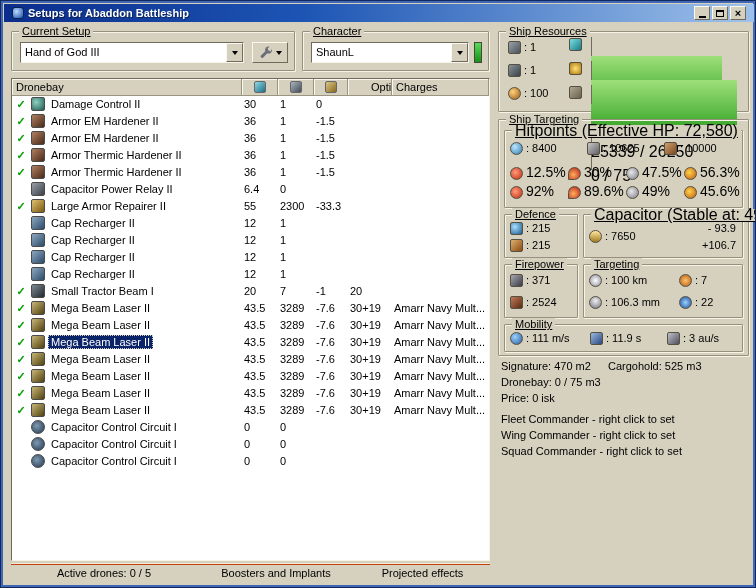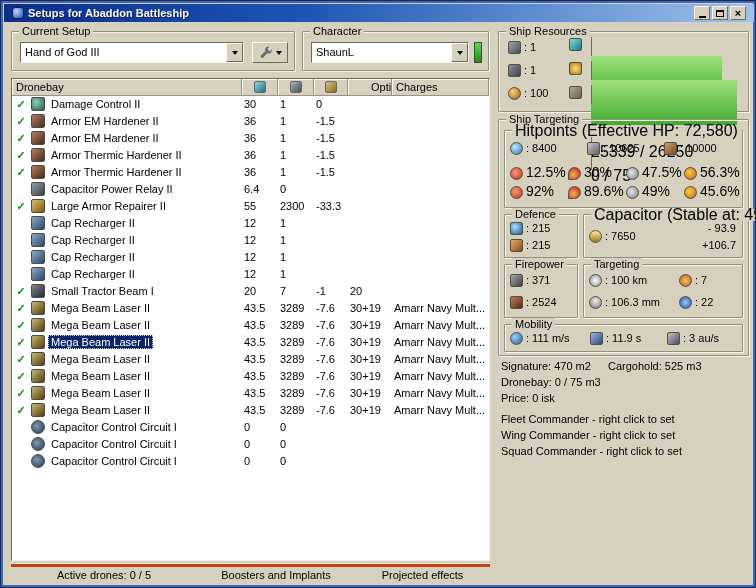--- a/index.html
+++ b/index.html
@@ -30,21 +30,21 @@
     border:1px solid; border-color:#fbf8ee #6f6a5c #6f6a5c #fbf8ee;
     display:flex; align-items:center; justify-content:center; cursor:default; }
   .g-min { width:7px; height:2px; background:#000; margin-top:7px; }
   .g-max { width:8px; height:7px; border:1px solid #000; border-top:2px solid #000; }
   .g-close { font-size:11px; font-weight:bold; line-height:11px; color:#000; }
 
   
   .grp { position:absolute; border:1px solid #94907d;
     box-shadow: 1px 1px 0 #f7f3e6, inset 1px 1px 0 #f7f3e6; border-radius:1px; }
   .grp-label { position:absolute; top:-7px; left:7px; background:#d6d1bf;
-    padding:0 3px; font-size:11px; line-height:12px; color:#000; white-space:nowrap; }
+    padding:0 3px; font-size:11px; line-height:12px; color:#000; white-space:nowrap;text-decoration:underline; }
   .grp-label.small { font-size:16px; top:-6px; }
 
   
   .combo { position:absolute; height:21px; background:#fff;
     border:1px solid; border-color:#6f6a5c #f7f3e6 #f7f3e6 #6f6a5c; display:flex; }
   .combo-val { flex:1; font-size:11px; line-height:19px; padding-left:4px;
     white-space:nowrap; overflow:hidden; }
   .combo-btn { width:17px; height:19px; background:#d6d1bf; flex:none;
     border:1px solid; border-color:#fbf8ee #6f6a5c #6f6a5c #fbf8ee;
     display:flex; align-items:center; justify-content:center; }
@@ -87,21 +87,21 @@
   .mico.armor-repairer { background:linear-gradient(135deg,#e0c070,#7a5a10); }
   .mico.cap-recharger  { background:linear-gradient(135deg,#90a8c0,#2a4a6a); }
   .mico.tractor-beam   { background:linear-gradient(135deg,#808890,#202830); }
   .mico.beam-laser     { background:linear-gradient(135deg,#c8b878,#50400f); }
   .mico.rig            { background:radial-gradient(circle at 40% 40%,#8098b0,#203850); border-radius:50%; }
   .nm { padding:1px 3px; }
   .nm.sel { background:#0a246a; color:#fff; outline:1px dotted #d6d1bf; outline-offset:-1px; }
 
   
   .bottom-panels { position:absolute; left:10px; top:563px; width:479px; height:17px;
-    display:flex; border-top:3px solid #c2410c; box-shadow:0 -1px 0 #efeadb; }
+    display:flex; border-top:1px solid #c2410c; box-shadow:0 -1px 0 #efeadb; }
   .bpanel { font-size:11px; line-height:16px; text-align:center; color:#000; }
   .bp0 { width:186px; } .bp1 { width:158px; } .bp2 { width:135px; }
 
   
   .rico { display:inline-block; width:13px; height:13px; vertical-align:-3px;
     margin-right:3px; border-radius:2px; border:1px solid #55503f; }
   .rico.turret    { background:linear-gradient(135deg,#9aa2aa,#4a5158); }
   .rico.launcher  { background:linear-gradient(135deg,#8a929a,#3a4148); }
   .rico.calib     { background:radial-gradient(circle at 35% 35%,#ffd27a,#9a5a1a); border-radius:50%; }
   .rico.cpu       { background:linear-gradient(135deg,#7ae0e0,#1a7a8a); }

